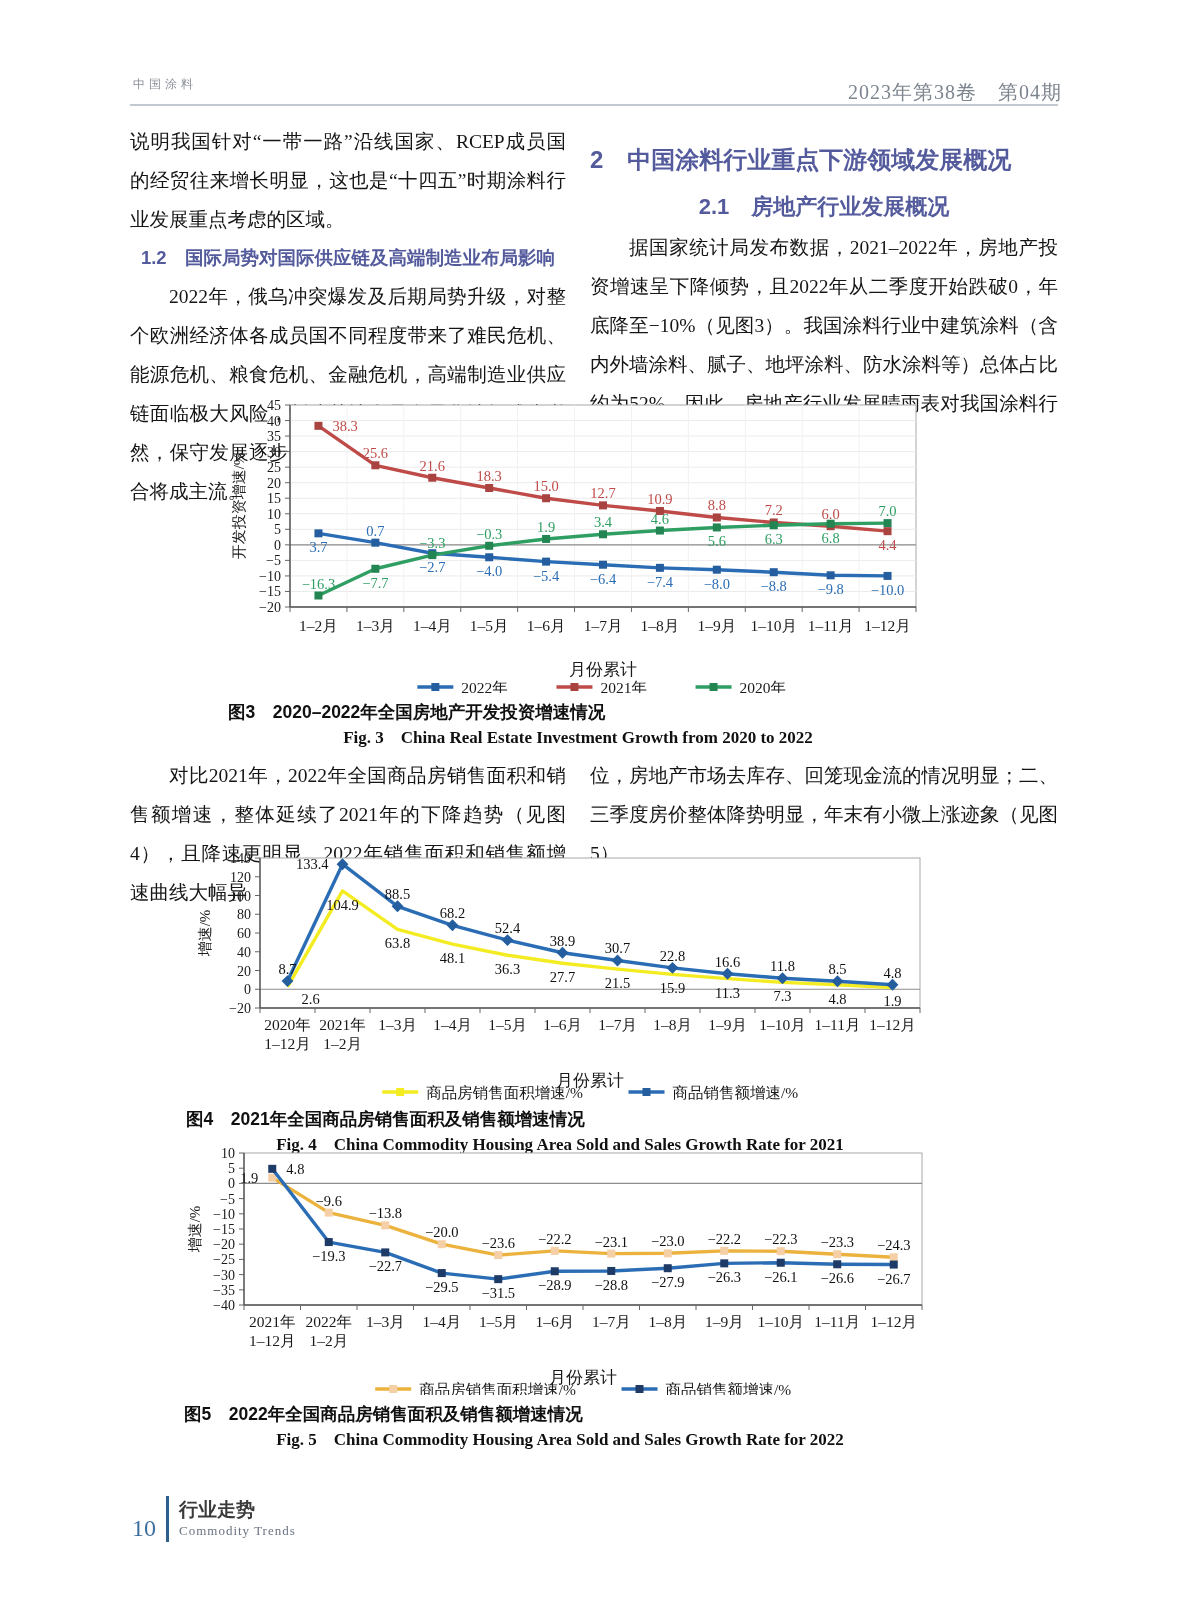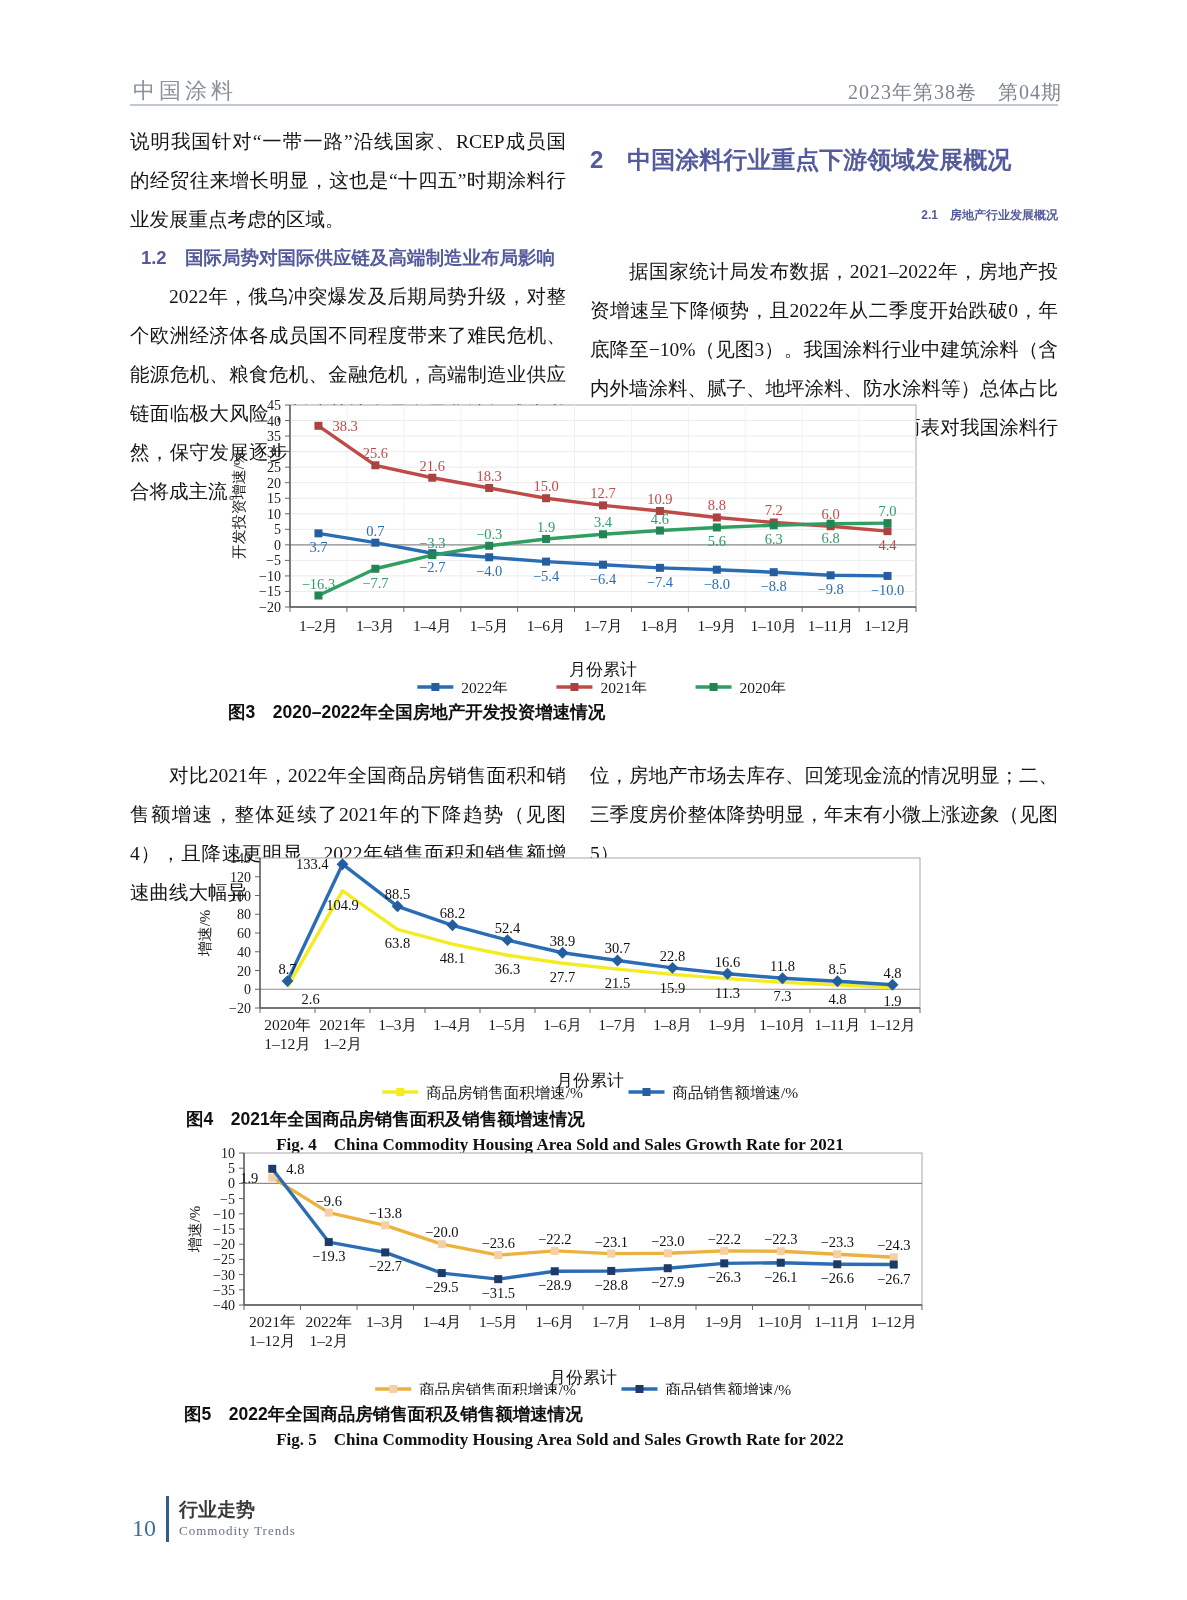--- a/index.html
+++ b/index.html
@@ -2,33 +2,33 @@
 <html><head>
 <meta charset="utf-8">
 <style>
   html,body{margin:0;padding:0;background:#eceff1;}
   .page{
     position:relative;width:1187px;height:1600px;background:#ffffff;
     font-family:"Liberation Serif","DejaVu Serif",serif;color:#151515;
     overflow:hidden;margin:0 auto;
     border-right:3px solid #d9e4ee;border-bottom:3px solid #d9e4ee;
   }
-  .hdr-left{position:absolute;left:133px;top:76px;color:#8a9099;font-size:22px;
+  .hdr-left{position:absolute;left:133px;top:76px;color:#8a9099;font-size:12px;
     letter-spacing:4px;font-family:"Liberation Sans",sans-serif;}
   .hdr-right{position:absolute;left:848px;top:79px;color:#7d858f;font-size:20px;letter-spacing:1px;}
   .hdr-rule{position:absolute;left:130px;top:104px;width:928px;height:2px;background:#c3c9d0;}
 
   .col{position:absolute;text-align:justify;font-size:19.5px;line-height:39px;}
   .p-indent{text-indent:2em;}
   .h12{color:#545b9c;font-family:"Liberation Sans",sans-serif;font-weight:bold;
        font-size:18.5px;line-height:38px;text-align:center;}
   .h2{color:#545b9c;font-family:"Liberation Sans",sans-serif;font-weight:bold;
-      font-size:24px;line-height:40px;margin-bottom:18px;text-align:left;}
+      font-size:24px;line-height:40px;margin-bottom:10px;text-align:left;}
   .h21{color:#545b9c;font-family:"Liberation Sans",sans-serif;font-weight:bold;
-      font-size:12px;line-height:34px;margin-bottom:20px;text-align:right;}
+      font-size:22px;line-height:34px;margin-bottom:4px;text-align:center;}
 
   .figure{position:absolute;}
   .capcn{font-family:"Liberation Sans",sans-serif;font-weight:bold;font-size:17.5px;
          text-align:left;color:#101010;line-height:26px;margin-top:2px;}
   .capen{font-family:"Liberation Serif",serif;font-weight:bold;font-size:17px;
          text-align:center;color:#101010;line-height:25px;}
   svg text{font-family:"Liberation Serif","DejaVu Serif",serif;}
 
   .footer{position:absolute;left:132px;top:1496px;display:flex;align-items:center;}
   .pagenum{font-size:24px;color:#3d6e9e;margin-right:10px;align-self:flex-end;}
@@ -211,20 +211,21 @@
           <rect x="203.35000000000002" y="290" width="8" height="8" fill="#245e9e"></rect>
           <text x="233.35000000000002" y="299.5" font-size="15.5" fill="#1a1a1a" text-anchor="start">2022年</text>
           <line x1="328.45000000000005" y1="294" x2="364.45000000000005" y2="294" stroke="#bf4b49" stroke-width="3.4"></line>
           <rect x="342.45000000000005" y="290" width="8" height="8" fill="#a94340"></rect>
           <text x="372.45000000000005" y="299.5" font-size="15.5" fill="#1a1a1a" text-anchor="start">2021年</text>
           <line x1="467.55000000000007" y1="294" x2="503.55000000000007" y2="294" stroke="#2f9e63" stroke-width="3.4"></line>
           <rect x="481.55000000000007" y="290" width="8" height="8" fill="#238552"></rect>
           <text x="511.55000000000007" y="299.5" font-size="15.5" fill="#1a1a1a" text-anchor="start">2020年</text>
         </svg></div>
     <div class="capcn">图3　2020–2022年全国房地产开发投资增速情况</div>
+    <div class="capen">Fig. 3　China Real Estate Investment Growth from 2020 to 2022</div>
   </div>
 
   <div class="col" style="left:130px;top:756px;width:436px;">
     <div class="p-indent">对比2021年，2022年全国商品房销售面积和销售额增速，整体延续了2021年的下降趋势（见图4），且降速更明显。2022年销售面积和销售额增速曲线大幅异</div>
   </div>
   <div class="col" style="left:590px;top:756px;width:468px;">
     <div>位，房地产市场去库存、回笼现金流的情况明显；二、三季度房价整体降势明显，年末有小微上涨迹象（见图5）。</div>
   </div>
 
   <div class="figure" style="left:186px;top:846px;width:748px;">

